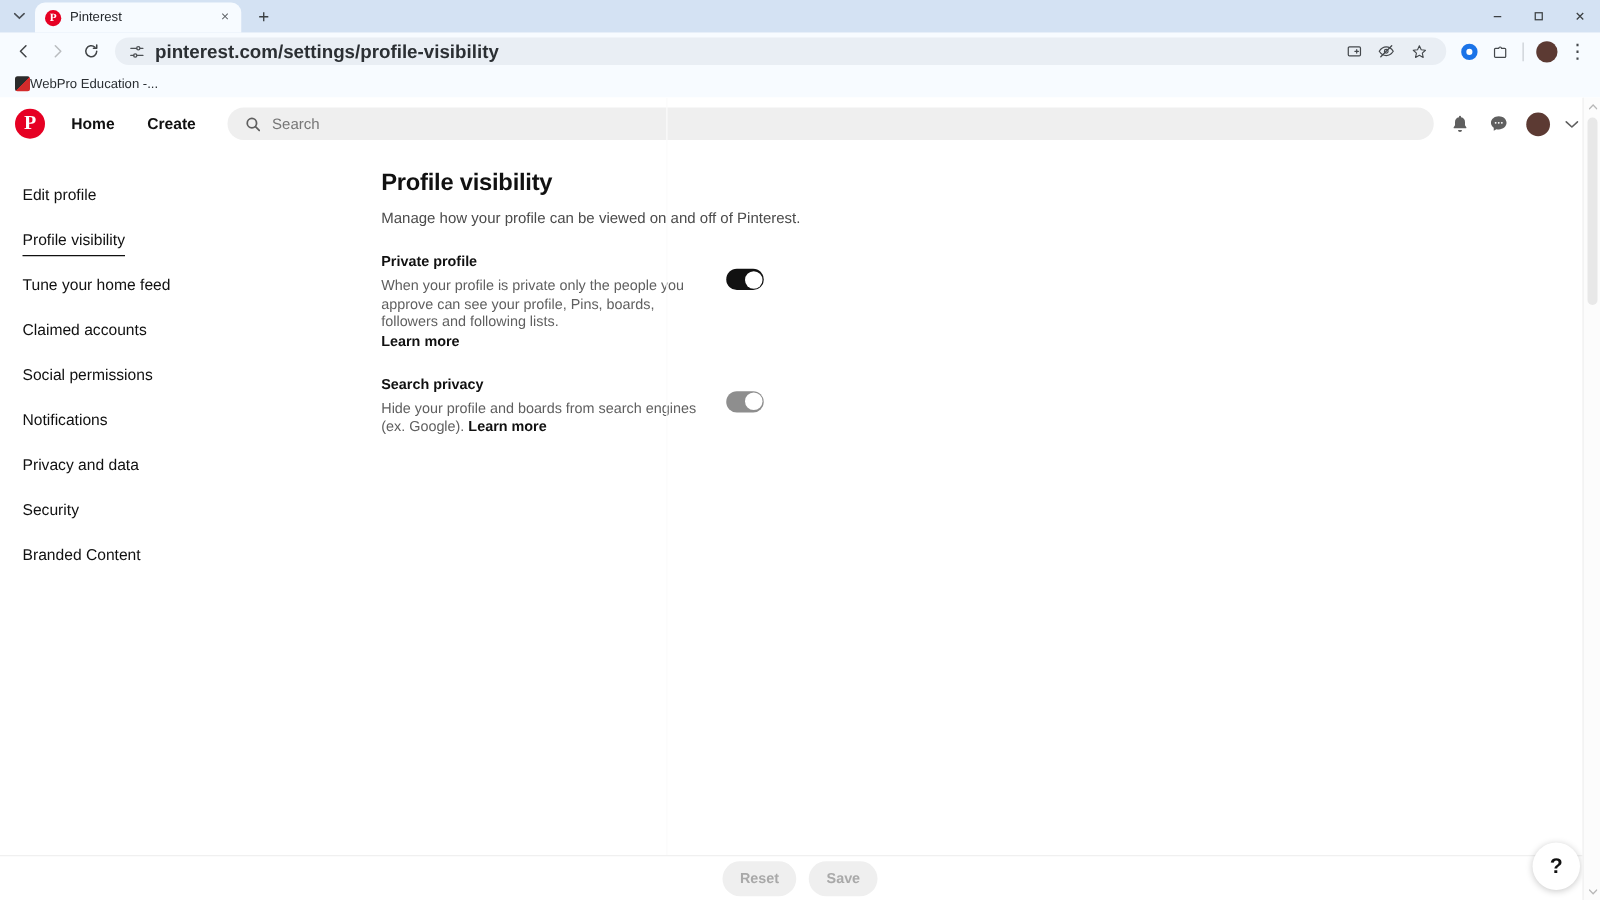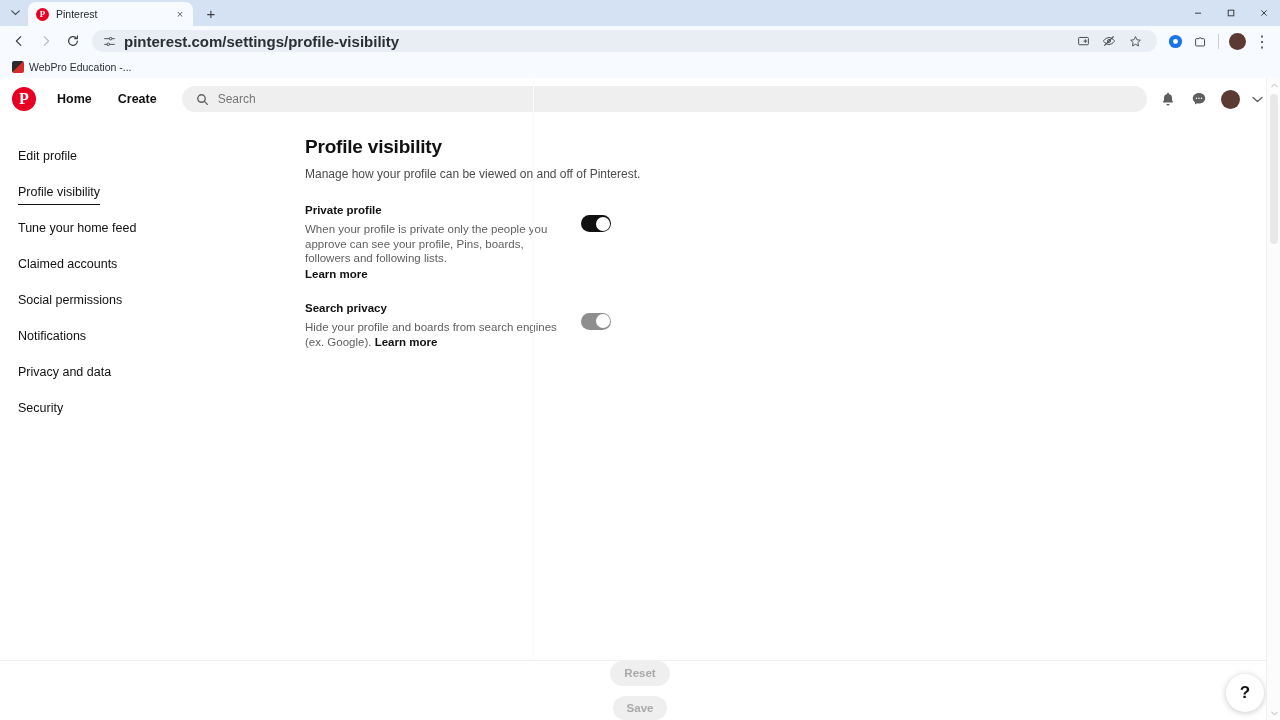--- a/index.html
+++ b/index.html
@@ -167,21 +167,20 @@
     background: #f7fbff;
     display: flex;
     align-items: center;
     padding: 0 8px;
     gap: 6px;
     flex: 0 0 22px;
   }
   .bm-item {
     display: flex;
     align-items: center;
-    gap: 5px;
     padding: 2px 4px;
     border-radius: 4px;
   }
   .bm-favicon {
     width: 12px; height: 12px;
     background: linear-gradient(135deg, #2b2b2b 0 50%, #d42b2b 50% 100%);
     border-radius: 2px;
     flex: 0 0 12px;
   }
   .bm-label {
@@ -378,28 +377,27 @@
   }
   .wm-sub {
     font-size: 11.5px;
     color: #d3d3d6;
   }
 
   
   .action-bar {
     position: absolute;
     left: 0; right: 0; bottom: 0;
-    height: 60px;
+    height: 36px;
     background: #ffffff;
     border-top: 1px solid #f0f0f0;
     display: flex;
     align-items: center;
     justify-content: center;
     gap: 10px;
-    flex-direction: column;
   }
   .pill-btn {
     min-width: 52px;
     height: 28px;
     border-radius: 16px;
     background: #efefef;
     color: #a9a9a9;
     font-size: 11.5px;
     font-weight: bold;
     display: flex;
@@ -610,20 +608,21 @@
 
       <div class="sidebar">
         <div class="side-row"><div class="side-item">Edit profile</div></div>
         <div class="side-row"><div class="side-item active">Profile visibility</div></div>
         <div class="side-row"><div class="side-item">Tune your home feed</div></div>
         <div class="side-row"><div class="side-item">Claimed accounts</div></div>
         <div class="side-row"><div class="side-item">Social permissions</div></div>
         <div class="side-row"><div class="side-item">Notifications</div></div>
         <div class="side-row"><div class="side-item">Privacy and data</div></div>
         <div class="side-row"><div class="side-item">Security</div></div>
+        <div class="side-row"><div class="side-item">Branded Content</div></div>
       </div>
 
       <div class="content">
         <div class="page-title">Profile visibility</div>
         <div class="page-sub">Manage how your profile can be viewed on and off of Pinterest.</div>
 
         <div class="setting-row">
           <div class="setting-text">
             <div class="setting-label">Private profile</div>
             <div class="setting-desc">

